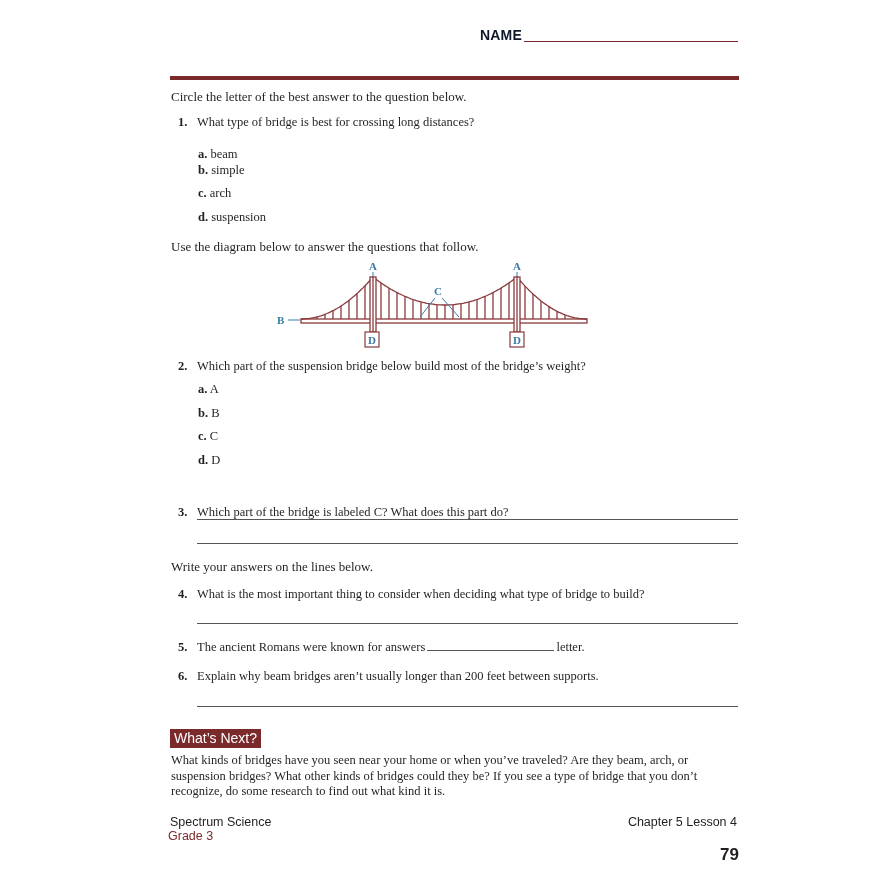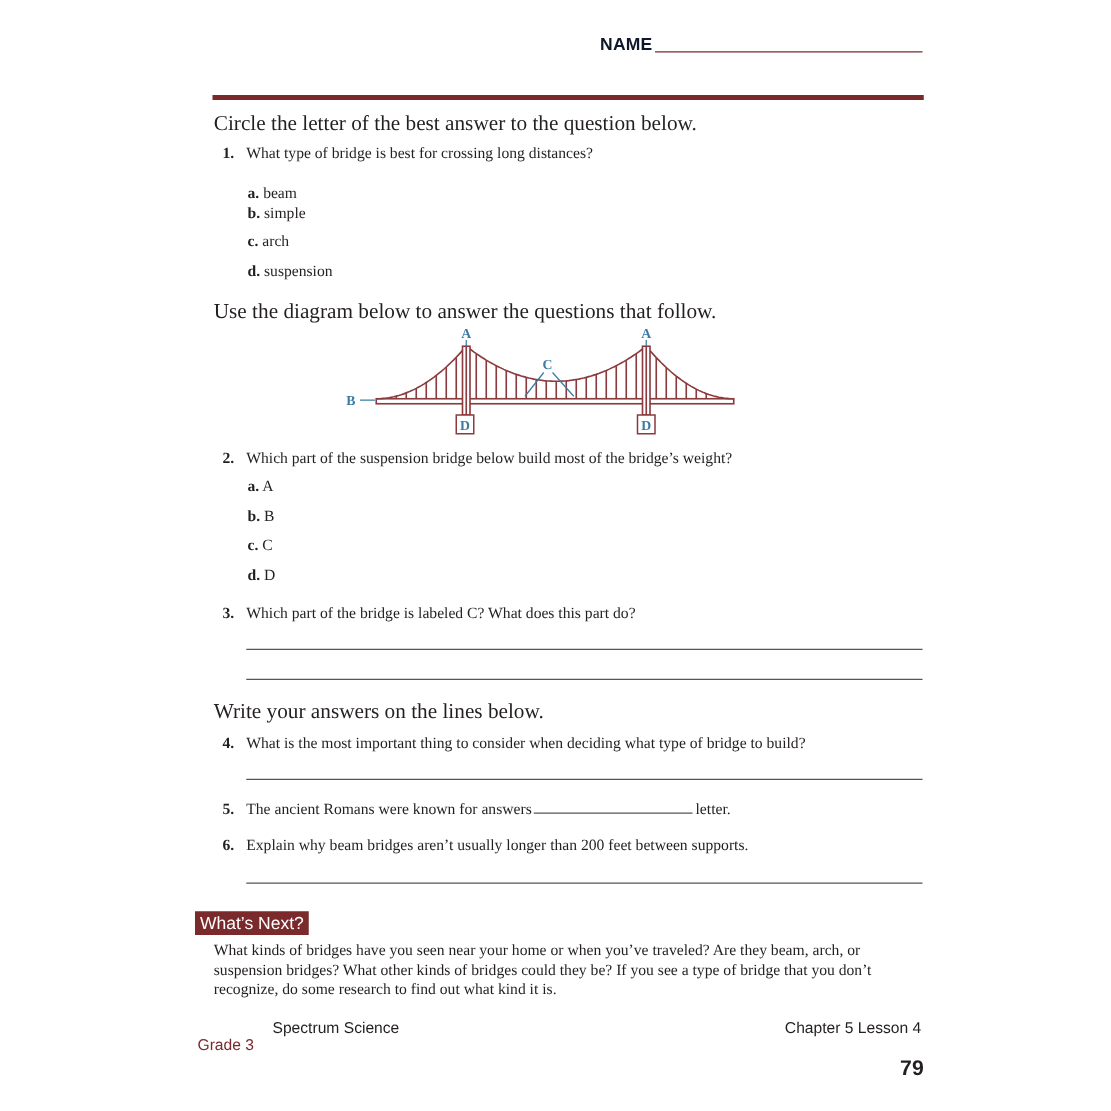--- a/index.html
+++ b/index.html
@@ -1,28 +1,28 @@
 <!DOCTYPE html>
 <html><head>
 <meta charset="utf-8">
 <style>
   html, body { margin:0; padding:0; background:#ffffff; }
   body { width:889px; height:889px; position:relative; overflow:hidden; font-family:"Liberation Serif", serif; color:#231f20; }
   .abs { position:absolute; }
   .name-label { left:480px; top:27px; font-family:"Liberation Sans", sans-serif; font-weight:bold; font-size:14px; color:#0f172a; letter-spacing:0.2px; }
   .name-line { left:524px; top:41px; width:214px; height:0; border-top:1px solid #7b2a2c; }
   .top-rule { left:170px; top:76px; width:569px; height:4px; background:#7b2a2c; }
-  .instr { font-size:17px; left:171px; }
+  .instr { font-size:13px; left:171px; }
   .q { font-size:12.5px; left:178px; }
   .q .num { font-weight:bold; display:inline-block; width:19px; }
   .opt { font-size:12.5px; left:198px; }
   .opt .let { font-weight:bold; }
   .ans-line { left:197px; width:541px; height:0; border-top:1px solid #555; }
   .blank { display:inline-block; width:127px; border-bottom:1px solid #555; height:10px; vertical-align:baseline; margin:0 2px; }
-  .next-badge { left:156px; top:729px; background:#7b2a2c; color:#fff; font-family:"Liberation Sans", sans-serif; font-size:14px; padding:1px 4px 2px 4px; }
+  .next-badge { left:170px; top:729px; background:#7b2a2c; color:#fff; font-family:"Liberation Sans", sans-serif; font-size:14px; padding:1px 4px 2px 4px; }
   .next-body { left:171px; top:753px; width:570px; font-size:12.5px; line-height:15.5px; }
   .foot { font-family:"Liberation Sans", sans-serif; font-size:12.5px; }
   .foot-grade { color:#7b2a2c; }
   .pagenum { font-family:"Liberation Sans", sans-serif; font-weight:bold; font-size:17px; right:150px; top:845px;margin-left:37px; }
   svg text { font-family:"Liberation Serif", serif; font-weight:bold; }
 </style>
 </head>
 <body>
 
 <div class="abs name-label">NAME</div>
@@ -95,21 +95,21 @@
 </svg>
 
 <div class="abs q" style="top:359px">
   <span class="num">2.</span><span>Which part of the suspension bridge below build most of the bridge’s weight?</span>
 </div>
 <div class="abs opt" style="top:382px"><span class="let">a.</span> <span>A</span></div>
 <div class="abs opt" style="top:406px"><span class="let">b.</span> <span>B</span></div>
 <div class="abs opt" style="top:429px"><span class="let">c.</span> <span>C</span></div>
 <div class="abs opt" style="top:453px"><span class="let">d.</span> <span>D</span></div>
 
-<div class="abs q" style="top:483px">
+<div class="abs q" style="top:505px">
   <span class="num">3.</span><span>Which part of the bridge is labeled C? What does this part do?</span>
 </div>
 <div class="abs ans-line" style="top:519px"></div>
 <div class="abs ans-line" style="top:543px"></div>
 
 <div class="abs instr" style="top:559px">Write your answers on the lines below.</div>
 <div class="abs q" style="top:587px">
   <span class="num">4.</span><span>What is the most important thing to consider when deciding what type of bridge to build?</span>
 </div>
 <div class="abs ans-line" style="top:623px"></div>
@@ -119,16 +119,16 @@
 </div>
 
 <div class="abs q" style="top:669px">
   <span class="num">6.</span><span>Explain why beam bridges aren’t usually longer than 200 feet between supports.</span>
 </div>
 <div class="abs ans-line" style="top:706px"></div>
 
 <div class="abs next-badge">What’s Next?</div>
 <div class="abs next-body">What kinds of bridges have you seen near your home or when you’ve traveled? Are they beam, arch, or suspension bridges? What other kinds of bridges could they be? If you see a type of bridge that you don’t recognize, do some research to find out what kind it is.</div>
 
-<div class="abs foot" style="left:170px; top:815px;margin-left:48px;">Spectrum Science</div>
-<div class="abs foot foot-grade" style="left:158px; top:829px;">Grade 3</div>
+<div class="abs foot" style="left:170px; top:815px;">Spectrum Science</div>
+<div class="abs foot foot-grade" style="left:168px; top:829px;">Grade 3</div>
 <div class="abs foot" style="right:152px; top:815px;text-align:center;">Chapter 5 Lesson 4</div>
 <div class="abs pagenum">79</div>
 
 </body></html>

